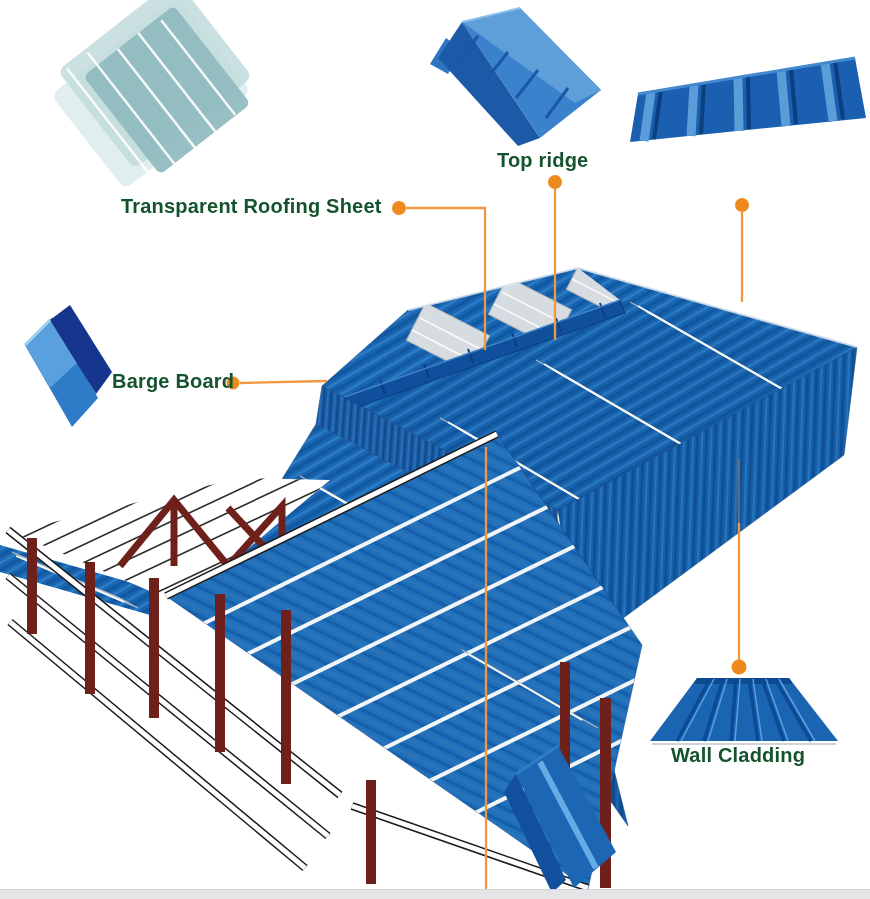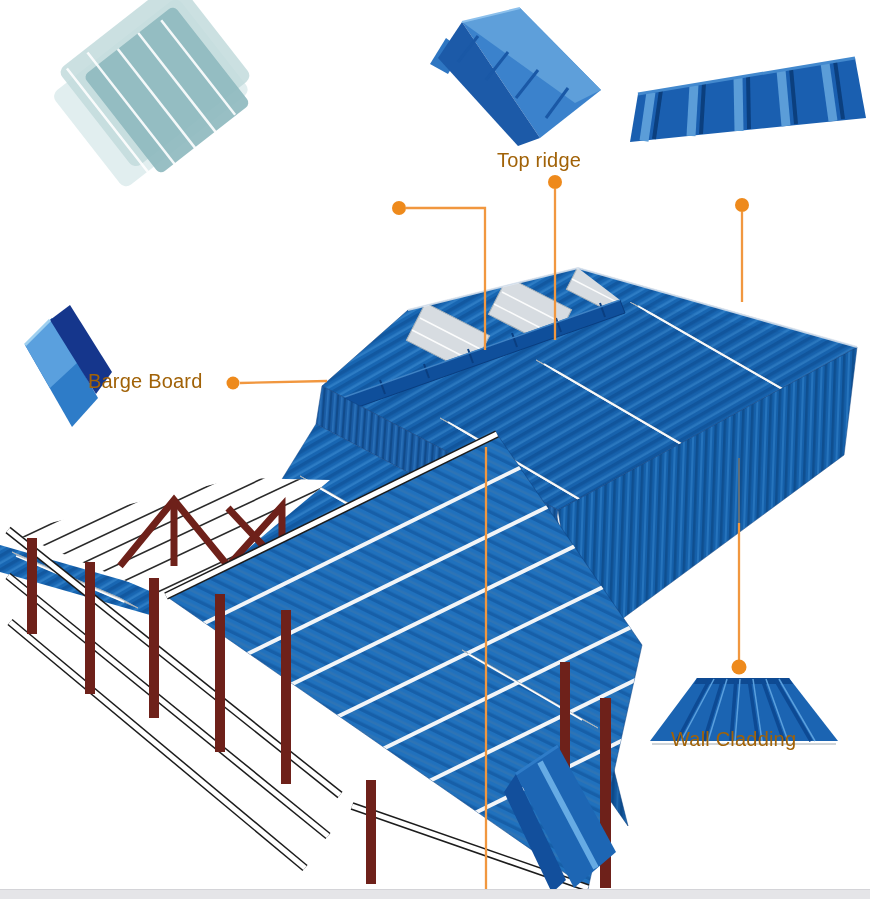--- a/index.html
+++ b/index.html
@@ -1,19 +1,19 @@
 <!DOCTYPE html>
 <html><head>
 <meta charset="utf-8">
 <style>
   html,body{margin:0;padding:0;background:#ffffff;}
   #stage{position:relative;width:870px;height:899px;background:#ffffff;overflow:hidden;
          font-family:"Liberation Sans", sans-serif;}
   #scene{position:absolute;left:0;top:0;}
-  .callout{position:absolute;font-weight:400;font-size:20px;color:#a16207;
+  .callout{position:absolute;font-weight:700;font-size:20px;color:#14532d;
            letter-spacing:.2px;white-space:nowrap;line-height:1.1;}
   #footer-bar{position:absolute;left:0;bottom:0;width:870px;height:10px;
               background:#e5e5e8;border-top:1px solid #d4d4d8;box-sizing:border-box;}
 </style>
 </head>
 <body>
 
 <div id="stage">
 
 <svg id="scene" width="870" height="899" viewBox="0 0 870 899">
@@ -291,22 +291,23 @@
   <line x1="739" y1="458" x2="739" y2="523" stroke="#5f6e7a" stroke-width="2"></line>
   <g fill="#ee8a1c">
     <circle cx="399" cy="208" r="7"></circle>
     <circle cx="555" cy="182" r="7"></circle>
     <circle cx="742" cy="205" r="7"></circle>
     <circle cx="233" cy="383" r="6.5"></circle>
     <circle cx="739" cy="667" r="7.5"></circle>
   </g>
 </svg>
 
+<div class="callout" style="left:121px;top:195px">Transparent Roofing Sheet</div>
 
 <div class="callout" style="left:497px;top:149px">Top ridge</div>
 
 
-<div class="callout" style="left:88px;top:370px">Barge Board</div>
-
-<div class="callout" style="left:671px;top:728px">Wall Cladding</div>
+<div class="callout" style="left:112px;top:370px">Barge Board</div>
+
+<div class="callout" style="left:671px;top:744px">Wall Cladding</div>
 
 <div id="footer-bar"></div>
 </div>
 
 </body></html>

